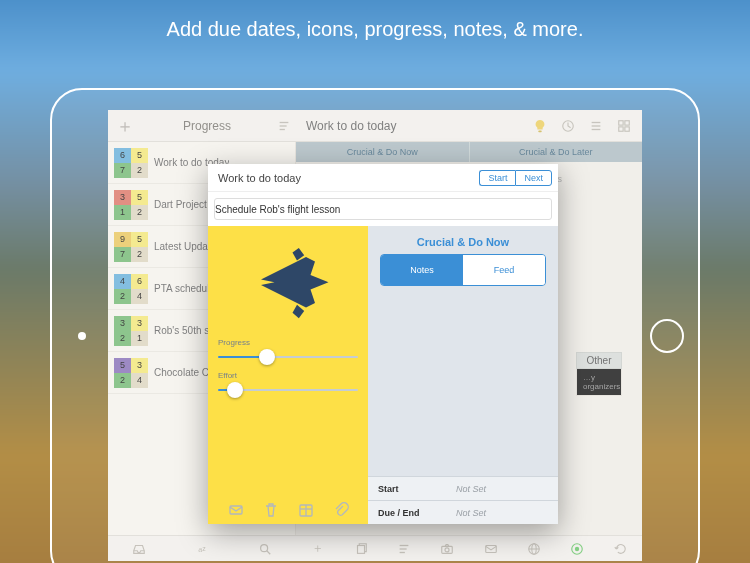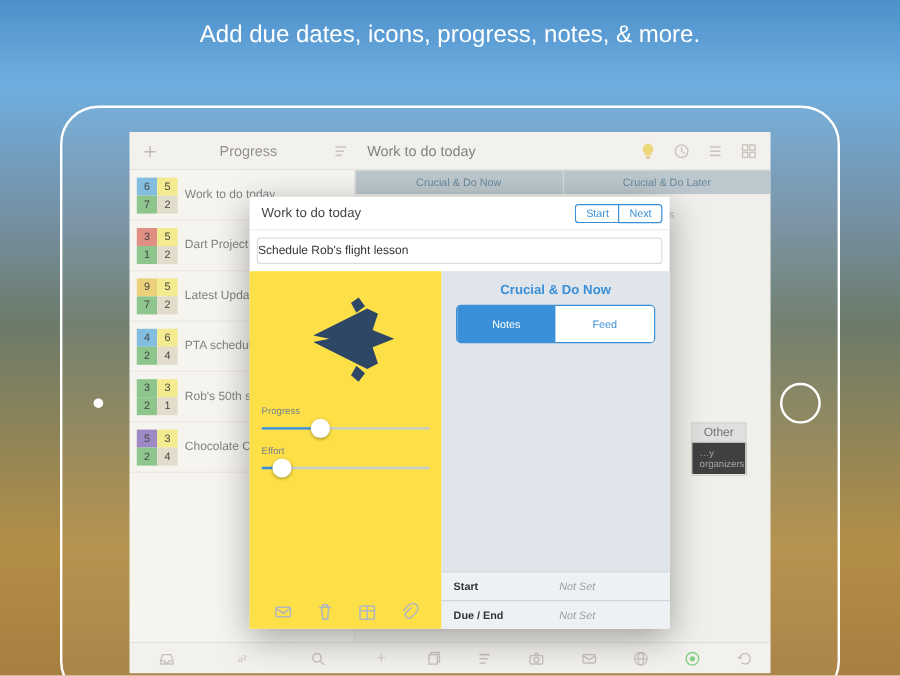--- a/index.html
+++ b/index.html
@@ -67,21 +67,21 @@
   .left-tools .ti { width:16px; height:16px; color:#b1b7bf; }
 
   .right-pane { flex:1; background:#e0e5eb; display:flex; flex-direction:column; }
   .rp-title { text-align:center; font-size:11px; font-weight:600; color:#3b8fd6; padding:10px 0 6px; }
   .rp-tabs { margin:0 12px 8px; display:flex; border:1px solid #3b8fd6; border-radius:4px; overflow:hidden; height:32px; }
   .rp-tab { flex:1; font-size:9px; display:flex; align-items:center; justify-content:center; color:#3b8fd6; background:#fff; }
   .rp-tab.active { background:#3b8fd6; color:#fff; }
   .rp-fill { flex:1; }
   .date-row { display:flex; align-items:center; height:24px; background:#eef1f4; border-top:1px solid #d0d6dc; padding:0 10px;gap:12px; }
   .date-row .k { width:66px; font-size:9px; color:#333; font-weight:600; }
-  .date-row .v { font-size:9px; color:#9aa0a6; font-style:italic;margin-left:10px; }
+  .date-row .v { font-size:9px; color:#9aa0a6; font-style:italic; }
 
   
   .q-a{background:#5aa9d6!important}.q-b{background:#f1e36b!important}.q-c{background:#67b267!important}.q-d{background:#d9d0b8!important}
   .q-e{background:#d96a5a!important}.q-f{background:#7d63b0!important}.q-g{background:#e6c14f!important}
 </style>
 </head>
 <body>
 
 <div class="bg"></div>
 <div class="tagline">Add due dates, icons, progress, notes, &amp; more.</div>

